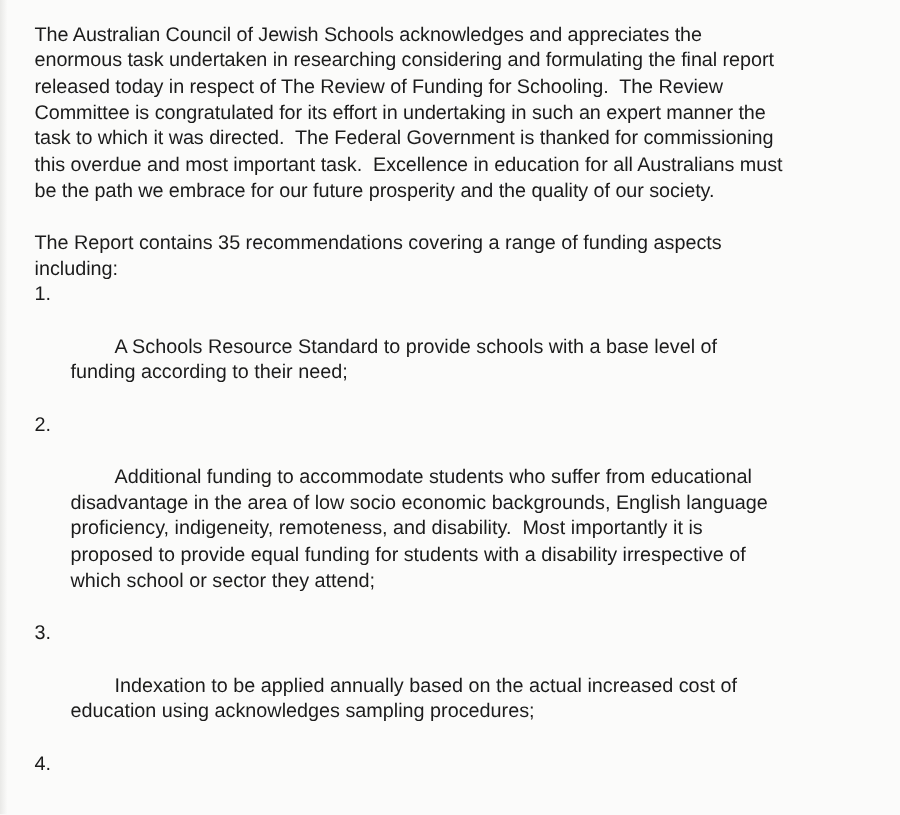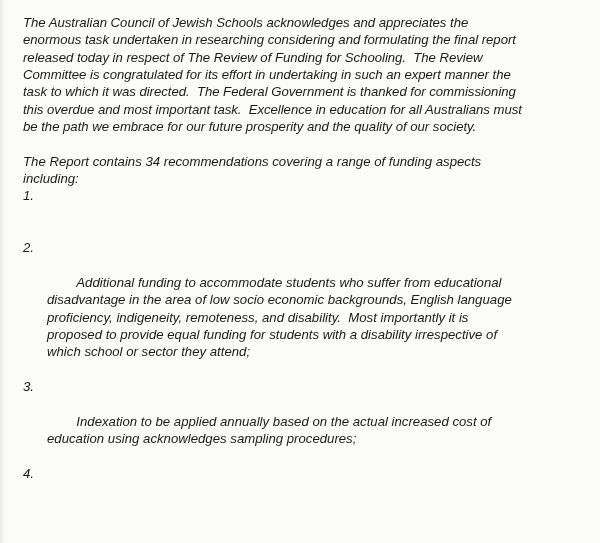--- a/index.html
+++ b/index.html
@@ -15,21 +15,20 @@
     color: #1b1b1b;
     overflow: hidden;
   }
   #page {
     width: 544px;
     height: 543px;
     background: #fbfbfa;
     box-sizing: border-box;
     padding: 14px 22px 0 23px;
     position: relative;
-    font-style: italic;
   }
   
   #page::before {
     content: "";
     position: absolute;
     left: 0; top: 0;
     width: 5px; height: 100%;
     background: linear-gradient(to right, #e9e9e7, #fbfbfa);
     pointer-events: none;
   }
@@ -72,25 +71,26 @@
   }
 </style>
 </head>
 <body>
 
 <div id="page">
 
   <p class="para">The Australian Council of Jewish Schools acknowledges and appreciates the enormous task undertaken in researching considering and formulating the final report released today in respect of The Review of Funding for Schooling.  The Review Committee is congratulated for its effort in undertaking in such an expert manner the task to which it was directed.  The Federal Government is thanked for commissioning this overdue and most important task.  Excellence in education for all Australians must be the path we embrace for our future prosperity and the quality of our society.</p>
 
   <div class="block-gap">
-    <p class="intro-line">The Report contains 34 recommendations covering a range of funding aspects including:</p>
+    <p class="intro-line">The Report contains 35 recommendations covering a range of funding aspects including:</p>
 
     <ol class="list">
       <li class="list-item">
         <span class="list-num">1.</span>
+        <span class="list-text">A Schools Resource Standard to provide schools with a base level of funding according to their need;</span>
       </li>
       <li class="list-item">
         <span class="list-num">2.</span>
         <span class="list-text">Additional funding to accommodate students who suffer from educational disadvantage in the area of low socio economic backgrounds, English language proficiency, indigeneity, remoteness, and disability.  Most importantly it is proposed to provide equal funding for students with a disability irrespective of which school or sector they attend;</span>
       </li>
       <li class="list-item">
         <span class="list-num">3.</span>
         <span class="list-text">Indexation to be applied annually based on the actual increased cost of education using acknowledges sampling procedures;</span>
       </li>
       <li class="list-item">

